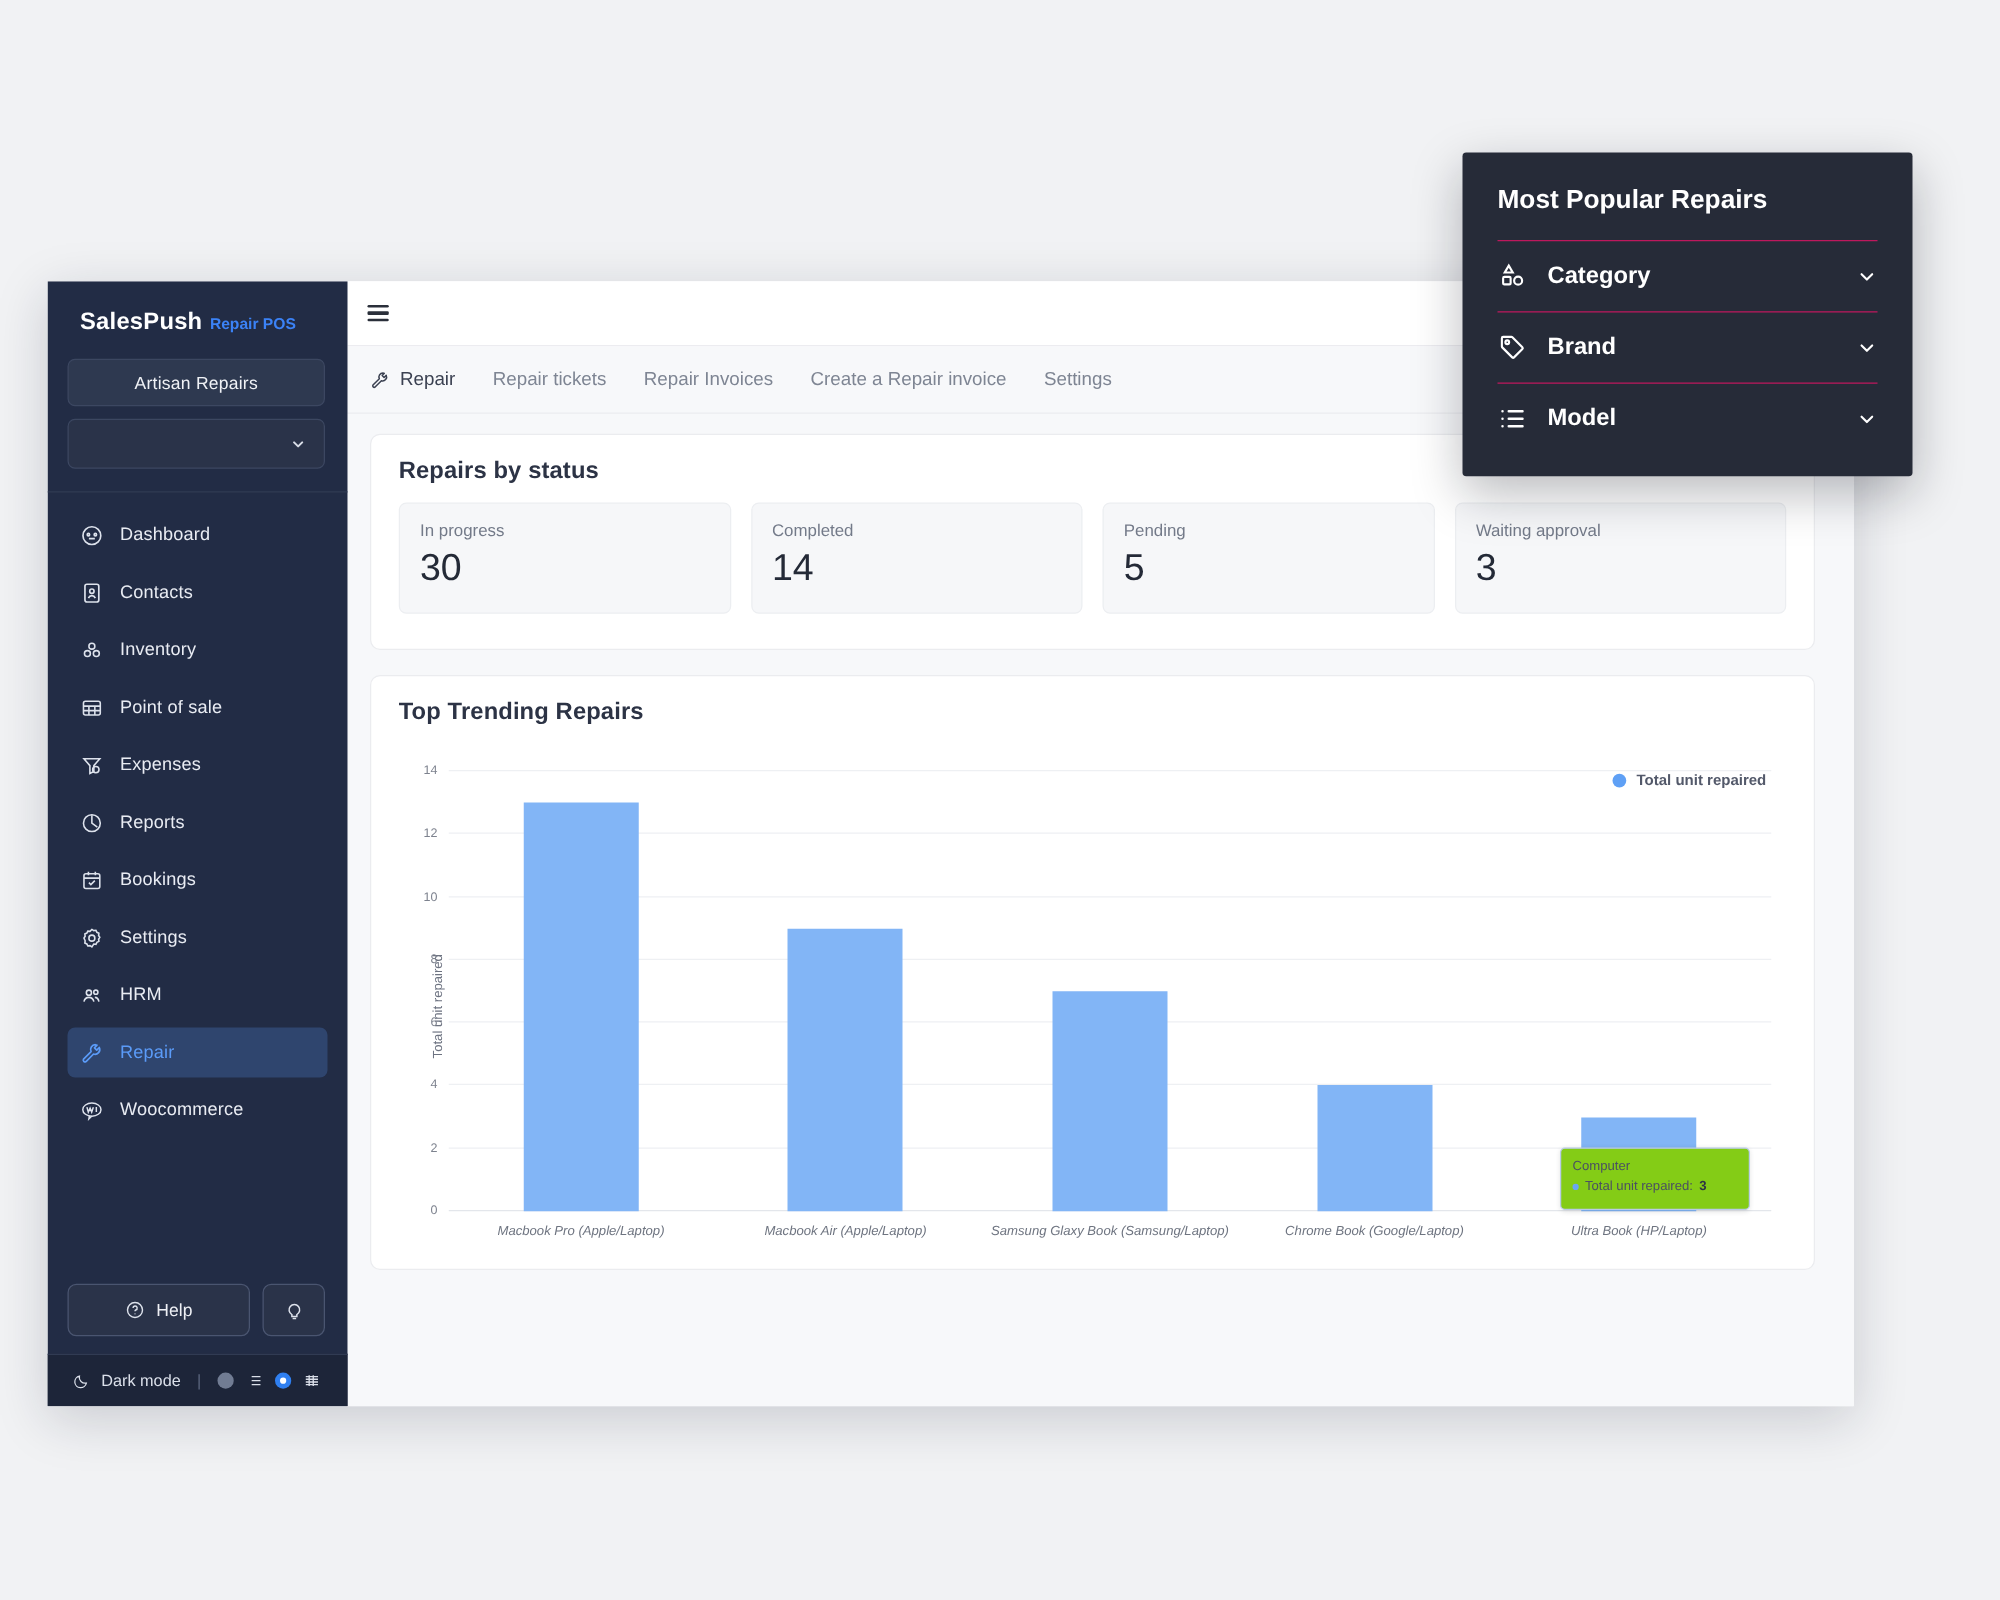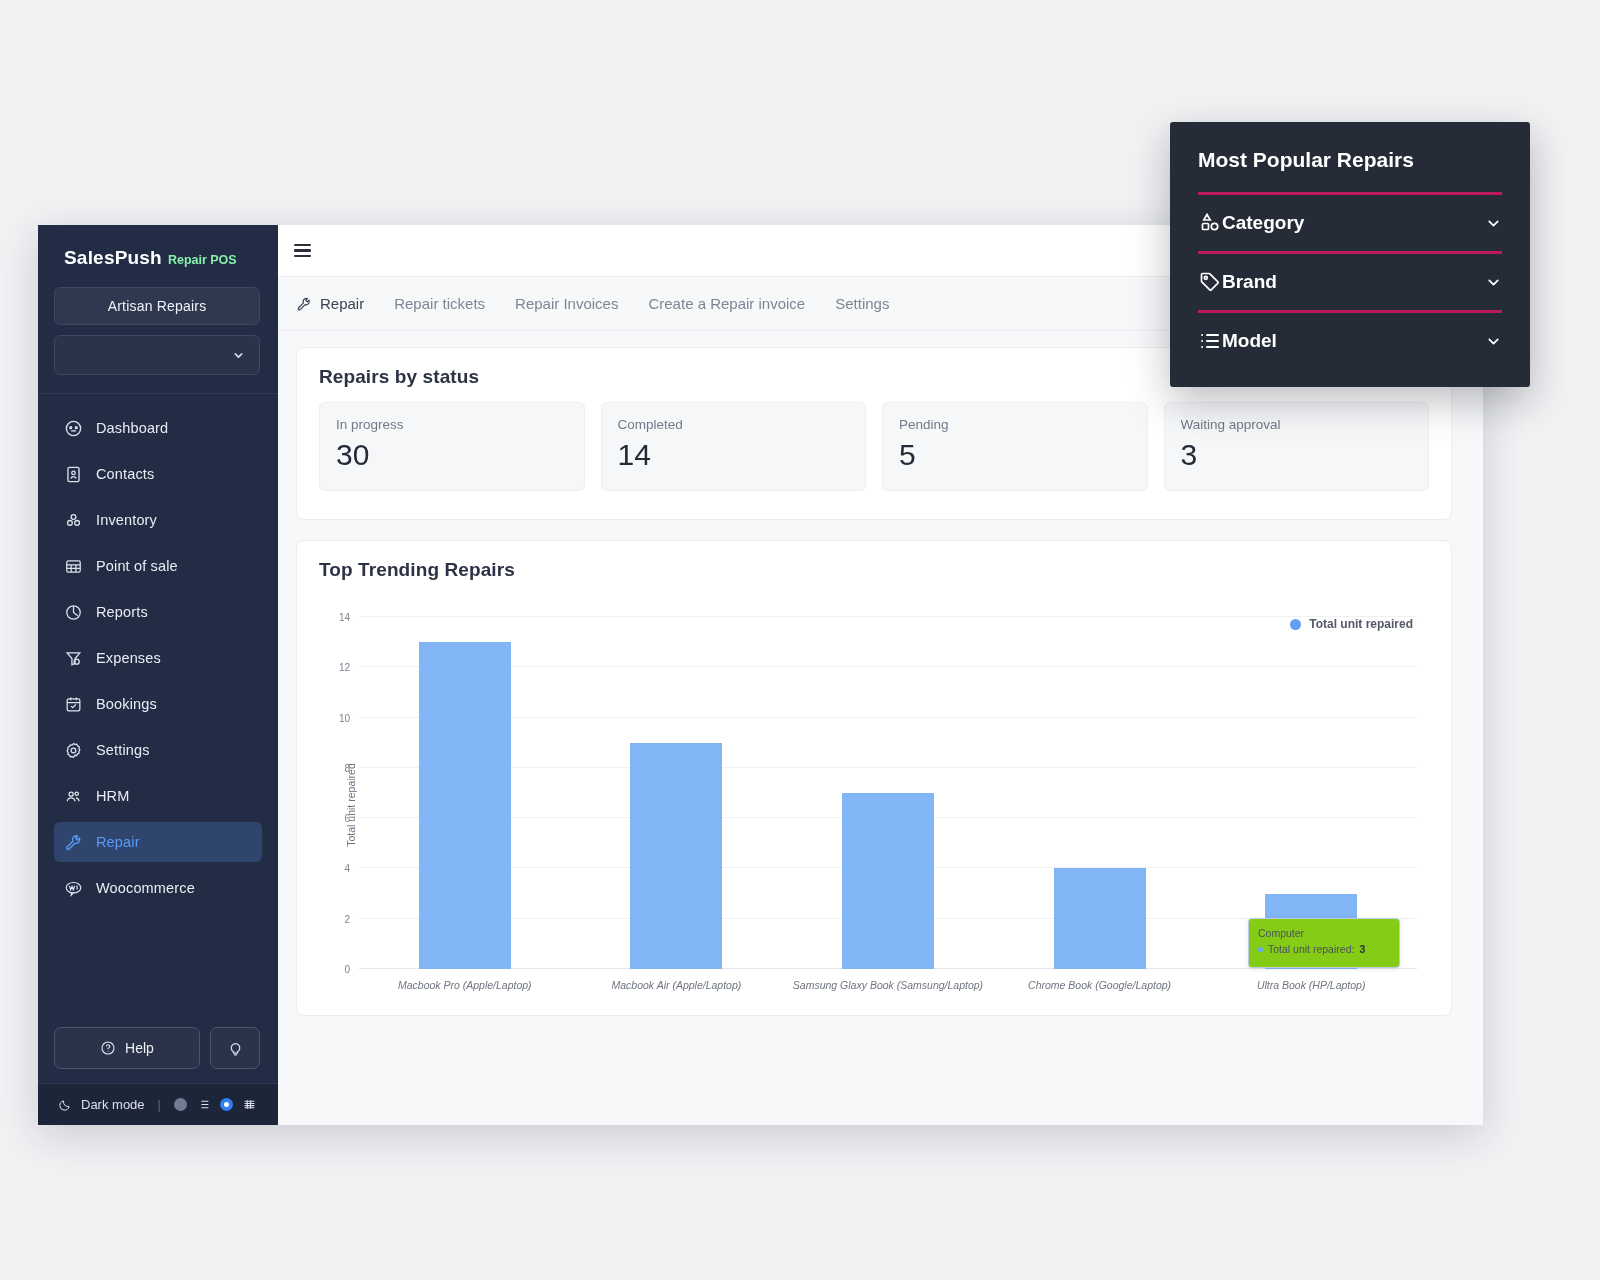--- a/index.html
+++ b/index.html
@@ -27,21 +27,21 @@
     background: #222c45;
     color: #e7eaf1;
     display: flex; flex-direction: column;
     position: relative;
   }
   .brand {
     padding: 22px 20px 10px 26px;
     white-space: nowrap;
   }
   .brand-main { font-size: 19px; font-weight: 600; color: #ffffff; letter-spacing: .2px; }
-  .brand-sub { font-size: 12.5px; font-weight: 600; color: #86efac; margin-left: 6px; }
+  .brand-sub { font-size: 12.5px; font-weight: 600; color: #3b82f6; margin-left: 6px; }
   .store-btn {
     margin: 8px 18px 0 16px;
     height: 38px; border-radius: 6px;
     background: #2e3950; border: 1px solid #3c4761;
     display: flex; align-items: center; justify-content: center;
     font-size: 14px; color: #f0f2f6; letter-spacing: .2px;
     cursor: pointer;
   }
   .store-select {
     margin: 10px 18px 0 16px;
@@ -168,22 +168,22 @@
 
   
   .popup {
     position: absolute; left: 1170px; top: 122px;
     width: 360px; background: #262b38; border-radius: 3px;
     padding: 26px 28px 18px 28px;
     box-shadow: 0 14px 40px rgba(10,14,25,.28); z-index: 20;
   }
   .popup-title { font-size: 21px; font-weight: bold; color: #fff; padding-bottom: 20px; }
   .popup-row {
-    display: flex; align-items: center; 
-    border-top: 3px solid #be185d; padding: 16px 0;
+    display: flex; align-items: center; gap: 16px;
+    border-top: 1px solid #be185d; padding: 16px 0;
     cursor: pointer;
   }
   .popup-row .pic { width: 24px; height: 24px; flex: 0 0 24px; color: #fff; display:block; }
   .popup-label { font-size: 19px; font-weight: bold; color: #fff; flex: 1; }
   .popup-chev { width: 17px; height: 17px; color: #fff; display:block; }
 </style>
 </head>
 <body>
 
 <div id="root">
@@ -236,31 +236,31 @@
         </div>
         <div class="nav-item">
           <svg class="nic" viewBox="0 0 24 24" fill="none" stroke="currentColor" stroke-width="1.6">
               <rect x="3.5" y="5" width="17" height="14" rx="2"></rect>
               <path d="M3.5 10h17M9 10v9M15 10v9M3.5 14.5h17"></path>
             </svg>
           <span>Point of sale</span>
         </div>
         <div class="nav-item">
           <svg class="nic" viewBox="0 0 24 24" fill="none" stroke="currentColor" stroke-width="1.6">
+              <path d="M4 5h16l-6 7v6l-4 2v-8z"></path>
+              <circle cx="16" cy="16" r="3.2"></circle>
+            </svg>
+          <span>Expenses</span>
+        </div>
+        <div class="nav-item">
+          <svg class="nic" viewBox="0 0 24 24" fill="none" stroke="currentColor" stroke-width="1.6">
               <circle cx="12" cy="12" r="8.5"></circle>
               <path d="M12 4v8l5.5 4"></path>
             </svg>
           <span>Reports</span>
-        </div>
-        <div class="nav-item">
-          <svg class="nic" viewBox="0 0 24 24" fill="none" stroke="currentColor" stroke-width="1.6">
-              <path d="M4 5h16l-6 7v6l-4 2v-8z"></path>
-              <circle cx="16" cy="16" r="3.2"></circle>
-            </svg>
-          <span>Expenses</span>
         </div>
         <div class="nav-item">
           <svg class="nic" viewBox="0 0 24 24" fill="none" stroke="currentColor" stroke-width="1.6">
               <rect x="4" y="5" width="16" height="15" rx="2"></rect>
               <path d="M4 9.5h16M8.5 3v3.5M15.5 3v3.5M9 14l2 2 4-4"></path>
             </svg>
           <span>Bookings</span>
         </div>
         <div class="nav-item">
           <svg class="nic" viewBox="0 0 24 24" fill="none" stroke="currentColor" stroke-width="1.6">

